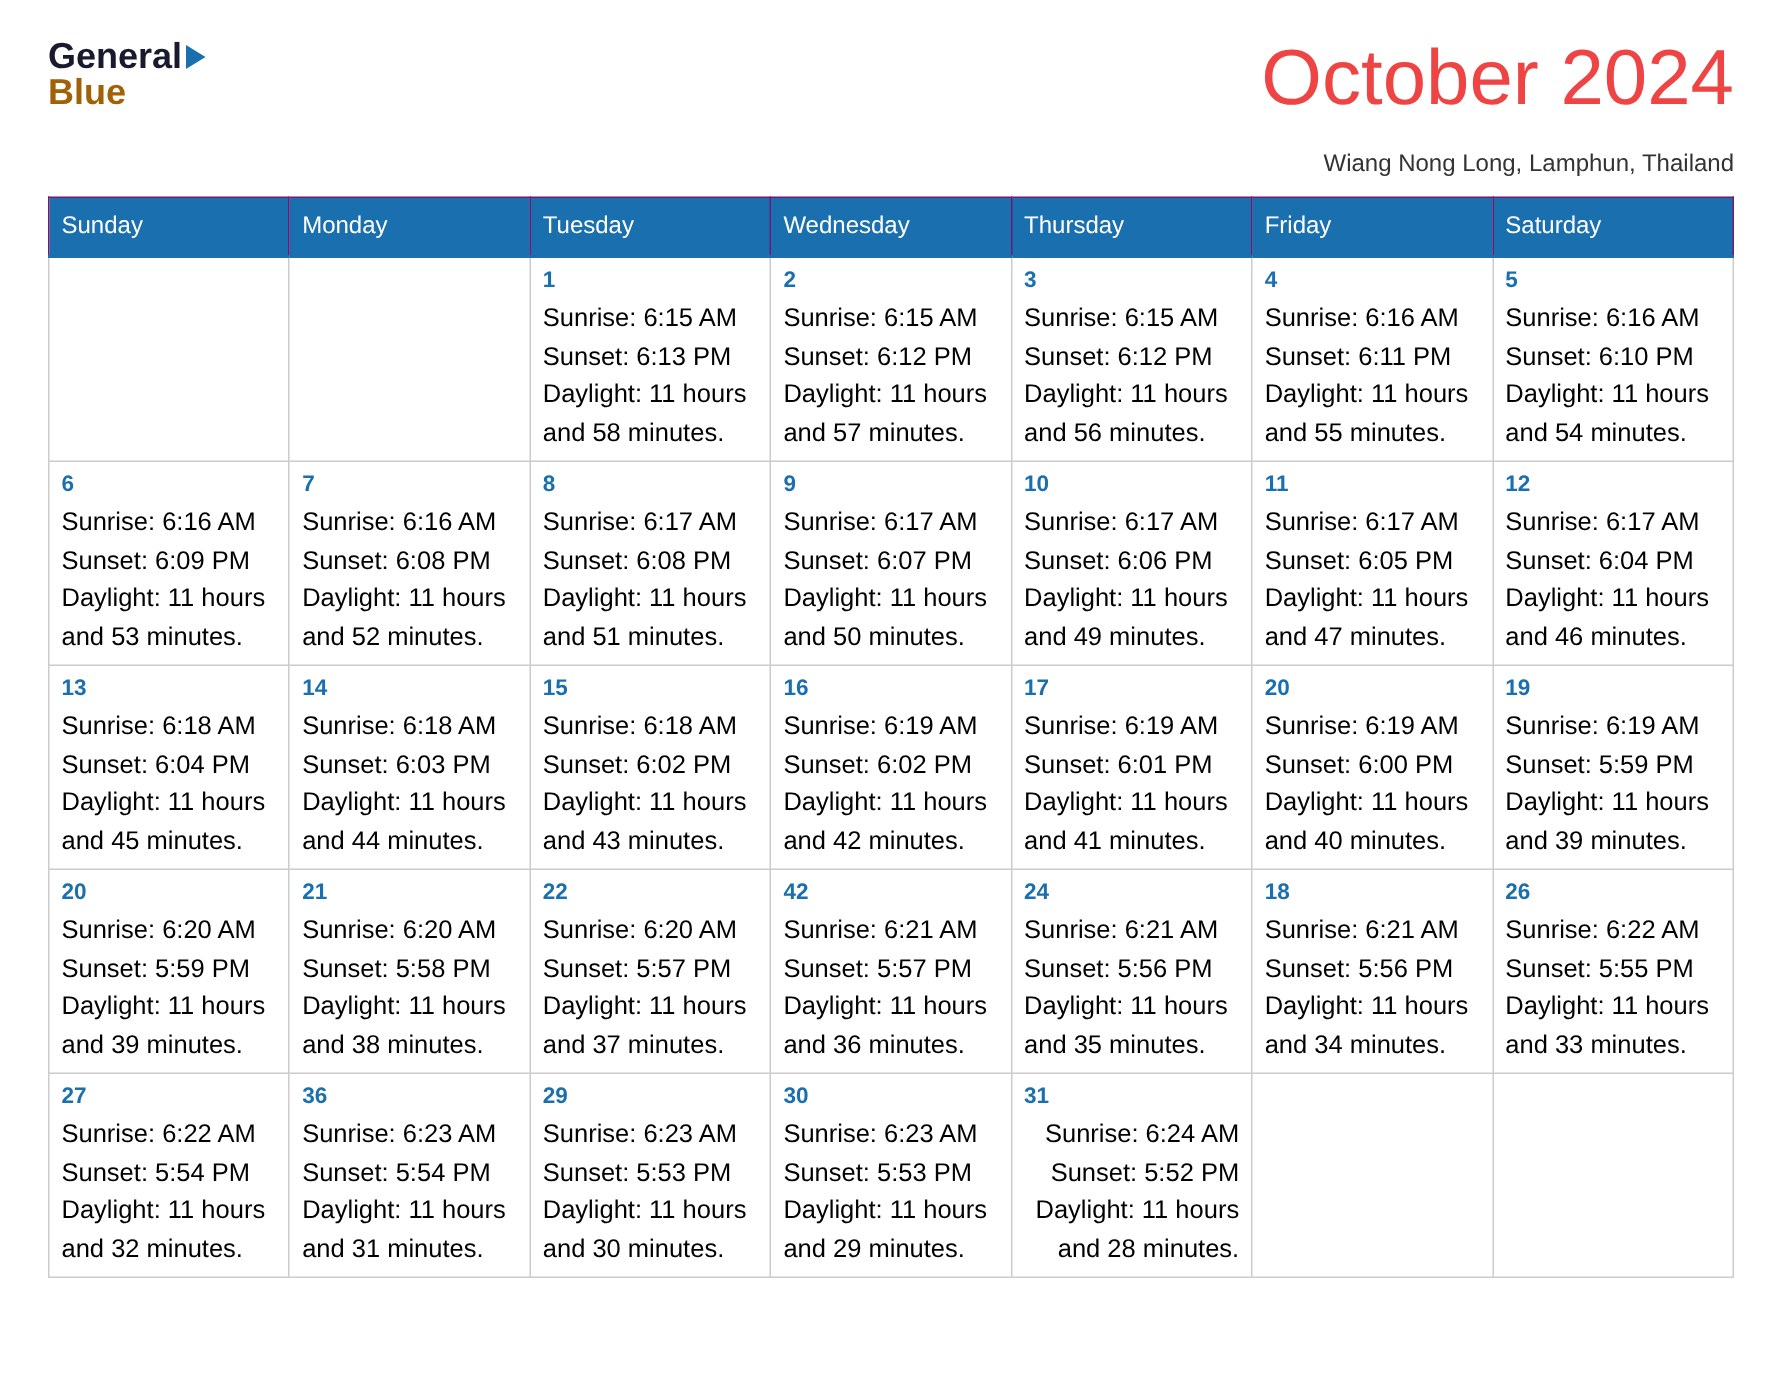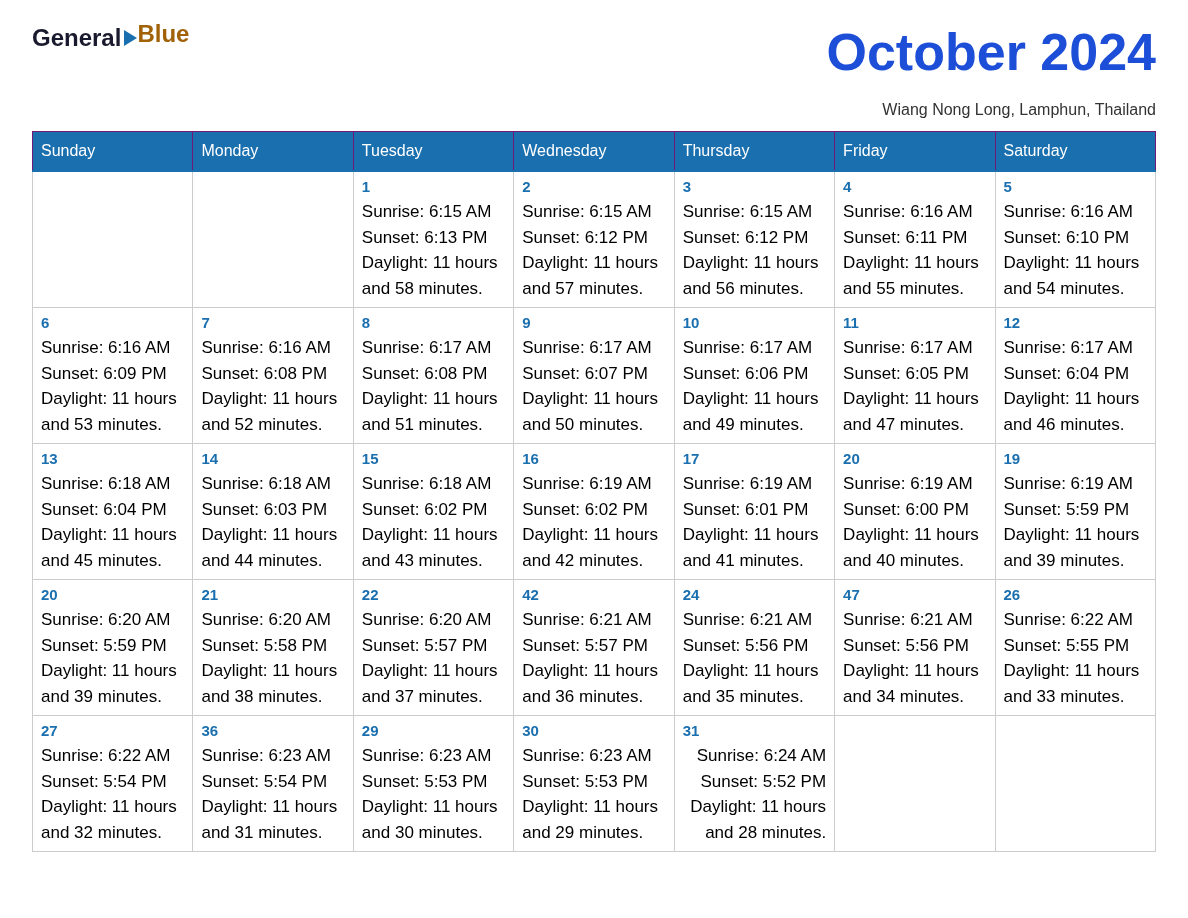--- a/index.html
+++ b/index.html
@@ -14,22 +14,22 @@
       display: flex;
       justify-content: space-between;
       align-items: flex-start;
       margin-bottom: 8px;
     }
     .title-block {
       text-align: right;
     }
     .month-title {
       font-size: 52px;
-      font-weight: bold;
-      color: #1d4ed8;
+      font-weight: normal;
+      color: #ef4444;
       line-height: 1.1;
     }
     .location-title {
       font-size: 16px;
       color: #333;
       margin-top: 20px;
     }
     .calendar {
       width: 100%;
       border-collapse: collapse;
@@ -73,21 +73,21 @@
     }
     .calendar tbody tr:first-child td {
       border-top: 2px solid #1a6faf;
     }
     .logo-wrapper {
       display: flex;
       align-items: center;
     }
     .logo-lines {
       display: flex;
-      flex-direction: row;
+      flex-direction: column;
     }
     .logo-line1 {
       display: flex;
       align-items: center;
       font-size: 24px;
       font-weight: bold;
       color: #1a1a2e;
     }
     .logo-line1 .arrow-shape {
       display: inline-block;
@@ -309,21 +309,21 @@
 and 36 minutes.</div>
         </td>
         <td>
           <span class="day-number">24</span>
           <div class="day-info" style="white-space: pre-line;">Sunrise: 6:21 AM
 Sunset: 5:56 PM
 Daylight: 11 hours
 and 35 minutes.</div>
         </td>
         <td>
-          <span class="day-number">47</span>
+          <span class="day-number">18</span>
           <div class="day-info" style="white-space: pre-line;">Sunrise: 6:21 AM
 Sunset: 5:56 PM
 Daylight: 11 hours
 and 34 minutes.</div>
         </td>
         <td>
           <span class="day-number">26</span>
           <div class="day-info" style="white-space: pre-line;">Sunrise: 6:22 AM
 Sunset: 5:55 PM
 Daylight: 11 hours

